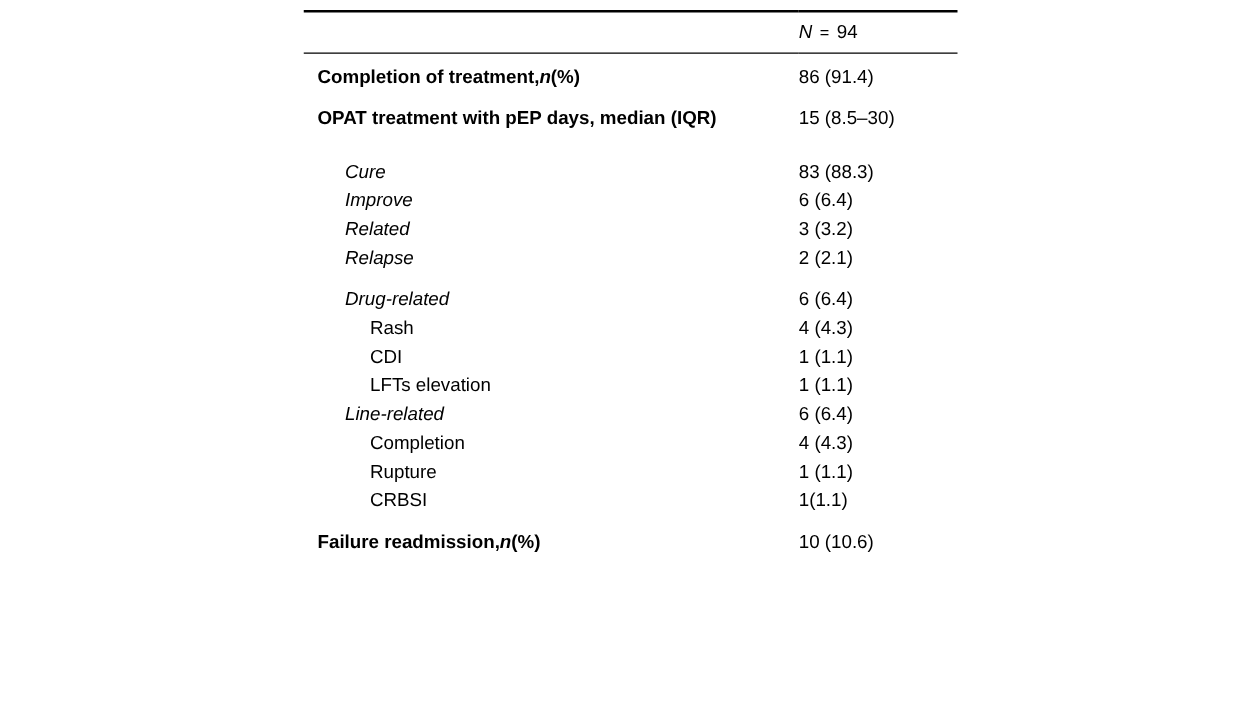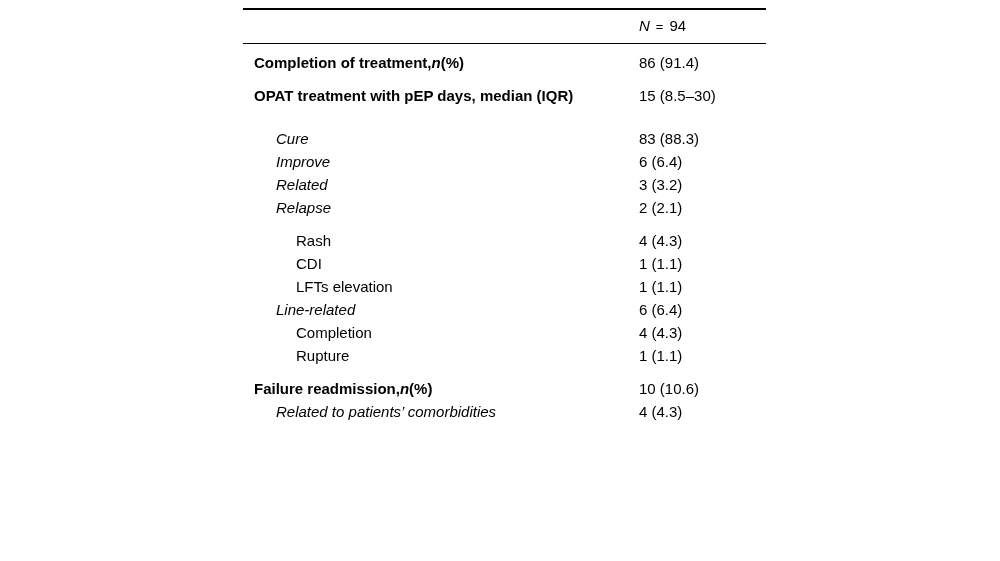--- a/index.html
+++ b/index.html
@@ -157,20 +157,24 @@
           <td class="value">3 (3.2)</td>
         </tr>
         <tr class="body-row">
           <td class="lvl1"><span class="lbl-inline">Relapse</span><span class="nwrap"></span><span class="lbl-inline"></span></td>
           <td class="value">2 (2.1)</td>
         </tr>
         <tr class="spacer-row">
             <td colspan="2"></td>
           </tr>
         <tr class="body-row">
+          <td class="lvl1"><span class="lbl-inline">Drug-related</span><span class="nwrap"></span><span class="lbl-inline"></span></td>
+          <td class="value">6 (6.4)</td>
+        </tr>
+        <tr class="body-row">
           <td class="lvl2"><span class="lbl-inline">Rash</span><span class="nwrap"></span><span class="lbl-inline"></span></td>
           <td class="value">4 (4.3)</td>
         </tr>
         <tr class="body-row">
           <td class="lvl2"><span class="lbl-inline">CDI</span><span class="nwrap"></span><span class="lbl-inline"></span></td>
           <td class="value">1 (1.1)</td>
         </tr>
         <tr class="body-row">
           <td class="lvl2"><span class="lbl-inline">LFTs elevation</span><span class="nwrap"></span><span class="lbl-inline"></span></td>
           <td class="value">1 (1.1)</td>
@@ -180,28 +184,28 @@
           <td class="value">6 (6.4)</td>
         </tr>
         <tr class="body-row">
           <td class="lvl2"><span class="lbl-inline">Completion</span><span class="nwrap"></span><span class="lbl-inline"></span></td>
           <td class="value">4 (4.3)</td>
         </tr>
         <tr class="body-row">
           <td class="lvl2"><span class="lbl-inline">Rupture</span><span class="nwrap"></span><span class="lbl-inline"></span></td>
           <td class="value">1 (1.1)</td>
         </tr>
+        <tr class="body-row">
+          <td class="lvl2"><span class="lbl-inline">CRBSI</span><span class="nwrap"></span><span class="lbl-inline"></span></td>
+          <td class="value">1(1.1)</td>
+        </tr>
         <tr class="spacer-row">
             <td colspan="2"></td>
           </tr>
         <tr class="body-row">
           <td class="lvl0"><span class="lbl-inline">Failure readmission,</span><span class="nwrap">n</span><span class="lbl-inline">(%)</span></td>
           <td class="value">10 (10.6)</td>
-        </tr>
-        <tr class="body-row">
-          <td class="lvl1"><span class="lbl-inline">Related to patients’ comorbidities</span><span class="nwrap"></span><span class="lbl-inline"></span></td>
-          <td class="value">4 (4.3)</td>
         </tr>
 
       </tbody>
     </table>
   </div>
 </div>
 
 </body></html>

